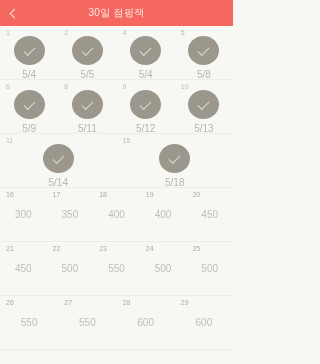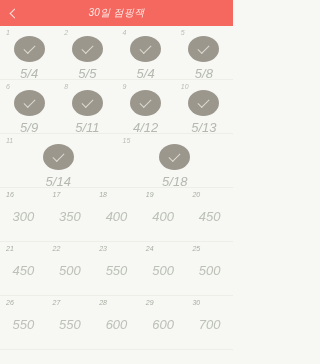--- a/index.html
+++ b/index.html
@@ -15,21 +15,20 @@
     background: #f7f8f4;
   }
 
   .app {
     width: 233px;
     height: 272px;
     display: flex;
     flex-direction: column;
     background: #f7f8f4;
     position: relative;
-    font-style: italic;
   }
 
   
   .header {
     height: 26px;
     min-height: 26px;
     background: #f4685f;
     display: flex;
     align-items: center;
     position: relative;
@@ -126,21 +125,21 @@
   .check {
     width: 11px;
     height: 6px;
     border-left: 1.5px solid #dcdad2;
     border-bottom: 1.5px solid #dcdad2;
     transform: rotate(-45deg);
     margin-top: -2px;
   }
 
   .day-label {
-    font-size: 13px;
+    font-size: 10px;
     color: #b4b8af;
     margin-top: 5px;
     line-height: 1;
   }
 
   .day-row.todo .day-label {
     margin-top: 22px;
     color: #bcc0b7;
   }
 </style>
@@ -200,21 +199,21 @@
           <div class="circle">
             <span class="check"></span>
           </div>
           <span class="day-label">5/11</span>
         </div>
         <div class="day-cell">
           <span class="day-num">9</span>
           <div class="circle">
             <span class="check"></span>
           </div>
-          <span class="day-label">4/12</span>
+          <span class="day-label">5/12</span>
         </div>
         <div class="day-cell">
           <span class="day-num">10</span>
           <div class="circle">
             <span class="check"></span>
           </div>
           <span class="day-label">5/13</span>
         </div>
       </div>
       <div class="day-row done">
@@ -287,20 +286,16 @@
           <span class="day-label">550</span>
         </div>
         <div class="day-cell">
           <span class="day-num">28</span>
           <span class="day-label">600</span>
         </div>
         <div class="day-cell">
           <span class="day-num">29</span>
           <span class="day-label">600</span>
         </div>
-        <div class="day-cell">
-          <span class="day-num">30</span>
-          <span class="day-label">700</span>
-        </div>
       </div>
     </div>
 
 </div>
 
 </body></html>

